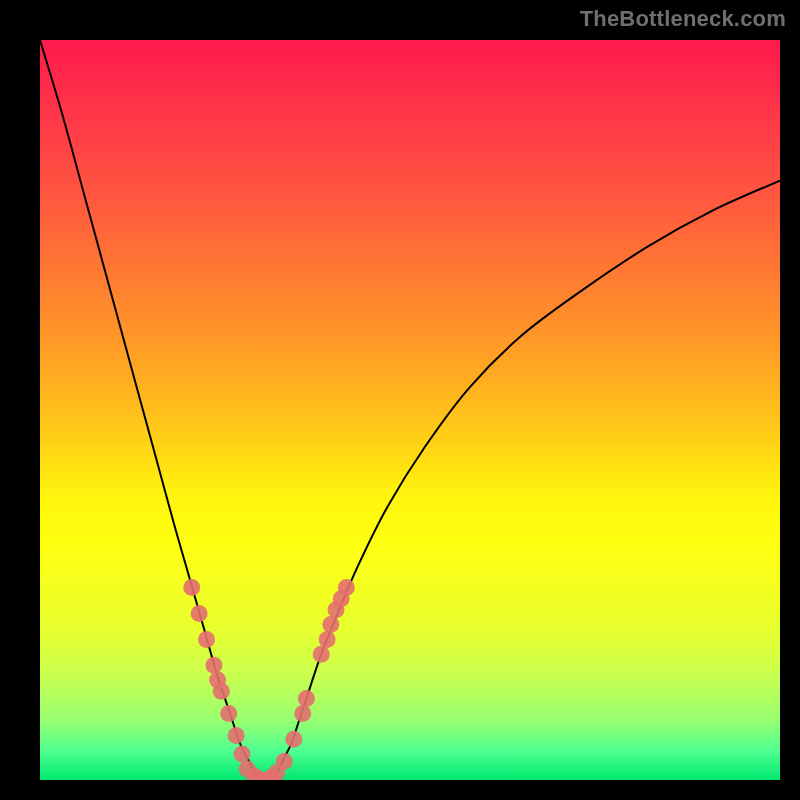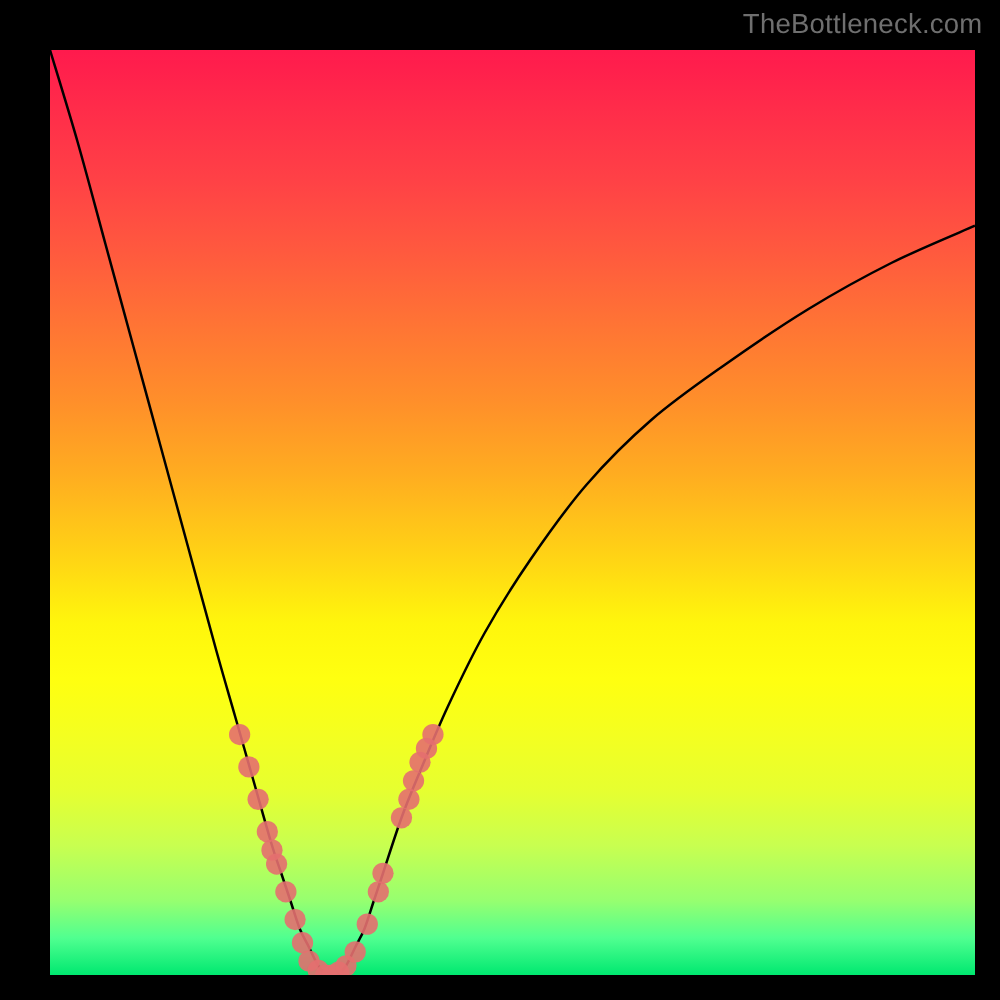--- a/index.html
+++ b/index.html
@@ -51,21 +51,21 @@
       #50ff90 96%,
       #00e870 100%
     );
   }
   .watermark {
     position: absolute;
     top: 6px;
     right: 14px;
     color: #6f6f6f;
     font-size: 22px;
-    font-weight: 400;
+    font-weight: 700;
     letter-spacing: 0.2px;
     user-select: none;
   }
   svg.curve {
     position: absolute;
     left: 0;
     top: 0;
     width: 740px;
     height: 740px;
   }

